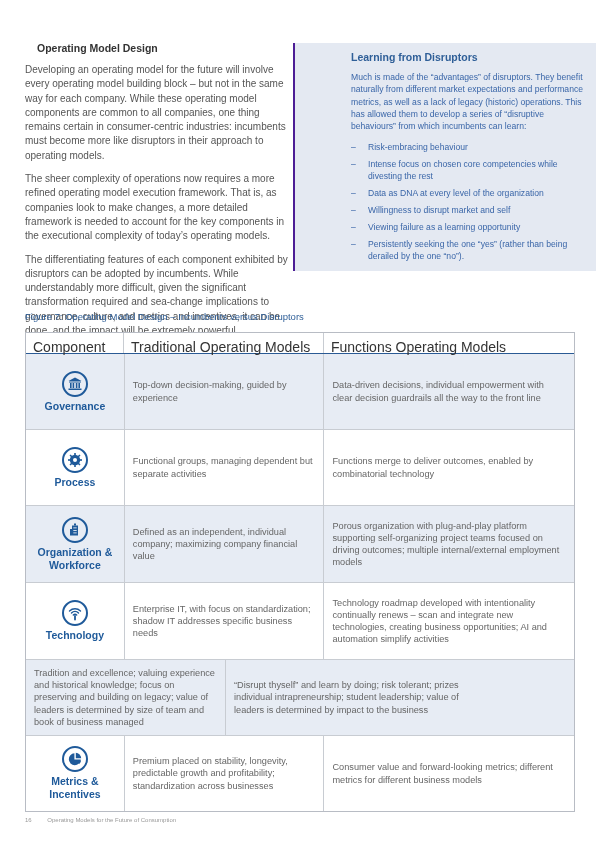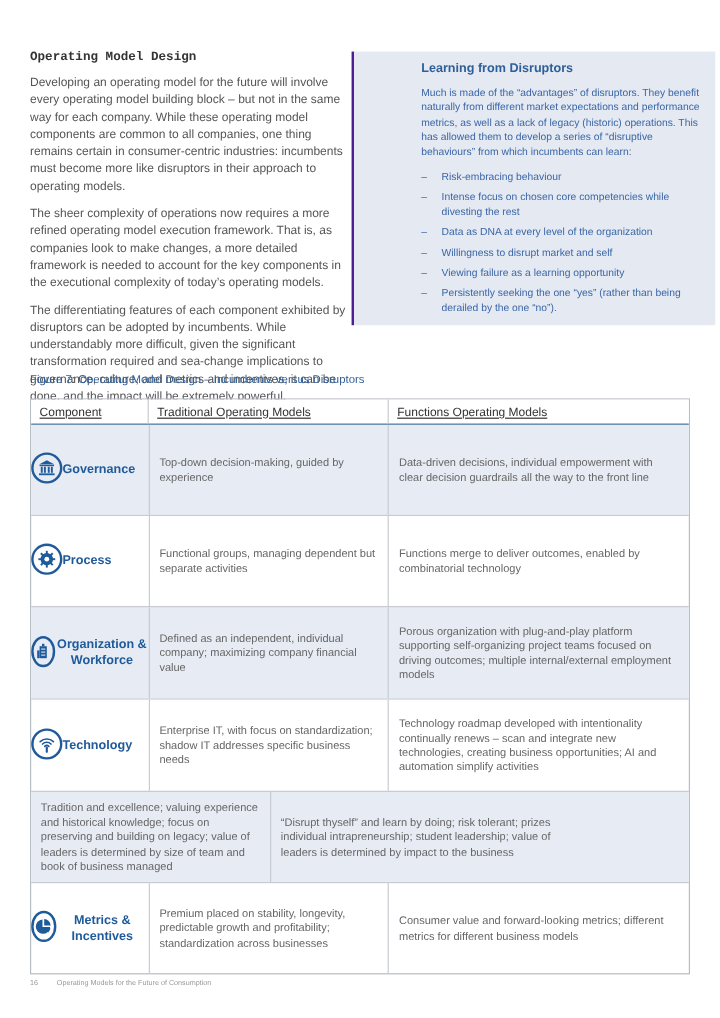--- a/index.html
+++ b/index.html
@@ -1,41 +1,41 @@
 <!DOCTYPE html>
 <html><head>
 <meta charset="utf-8">
 <style>
   html, body { margin: 0; padding: 0; background: #ffffff; }
   body { width: 600px; height: 848px; position: relative; overflow: hidden;
          font-family: "Liberation Sans", sans-serif; color: #555; }
   .left-col { position: absolute; left: 25px; top: 42px; width: 265px; }
-  .section-title { font-size: 10.5px; color: #333; margin: 0 0 9px 0; font-family: Liberation Mono, monospace; }
+  .section-title { font-size: 10.5px; color: #333; margin: 0 0 9px 12px; }
   .body-p { font-size: 10px; line-height: 14.3px; color: #555; margin: 0 0 9px 0; }
   .sidebar-box { position: absolute; left: 293px; top: 43px; width: 265px; height: 228px;
                  background: #e4e9f2; border-left: 2px solid #4c1d95; padding-left: 36px; }
   .sidebar-inner { padding: 8px 12px 0 14px; }
   .sidebar-title { font-size: 10.5px; color: #2f5f98; margin: 0 0 8px 6px; }
   .sidebar-p { font-size: 8.6px; line-height: 12.3px; color: #3a66a8; margin: 0 0 9px 6px; }
   .sidebar-list { list-style: none; margin: 0; padding: 0 0 0 6px; }
   .sidebar-list li { font-size: 8.6px; line-height: 12px; color: #3a66a8; position: relative;
                      padding-left: 17px; margin-bottom: 5px; }
   .sidebar-list li .dash { position: absolute; left: 0; top: 0; }
   .figure-title { position: absolute; left: 25px; top: 311px; font-size: 9.5px; color: #2f5f98; }
   .table { position: absolute; left: 25px; top: 332px; width: 548px;
            border: 1px solid #b8bcc4; border-collapse: collapse; }
   .thead { display: flex; height: 20px; border-bottom: 1.5px solid #2a5a94; background: #fff; }
-  .th { font-size: 10px; color: #333; padding: 6px 7px 0 7px; box-sizing: border-box; text-decoration: underline; }
+  .th { font-size: 14px; color: #333; padding: 6px 7px 0 7px; box-sizing: border-box; }
   .col1 { width: 98px; border-right: 1px solid #c8ccd2; }
   .col2 { width: 200px; border-right: 1px solid #c8ccd2; }
   .col3 { width: 250px; }
   .row { display: flex; border-top: 1px solid #c8ccd2; }
   .row.shade { background: #e7ecf4; }
   .row.first { border-top: none; }
-  .cell-comp { display: flex; flex-direction: row; align-items: center; 
+  .cell-comp { display: flex; flex-direction: column; align-items: center; justify-content: center;
                text-align: center; }
   .icon-circle { width: 22px; height: 22px; border: 2px solid #1f5a9a; border-radius: 50%;
                  display: flex; align-items: center; justify-content: center; margin-bottom: 3px; }
   .icon-circle svg { width: 16px; height: 16px; }
   .comp-label { font-size: 10.5px; font-weight: bold; color: #1f5a9a; line-height: 13px; }
   .cell-text { font-size: 9.2px; line-height: 12.2px; color: #666; padding: 0 8px;
                display: flex; align-items: center; box-sizing: border-box; }
   .footer { position: absolute; left: 25px; top: 817px; font-size: 6px; color: #999; }
   .footer .pg { margin-right: 14px; }
 </style>

